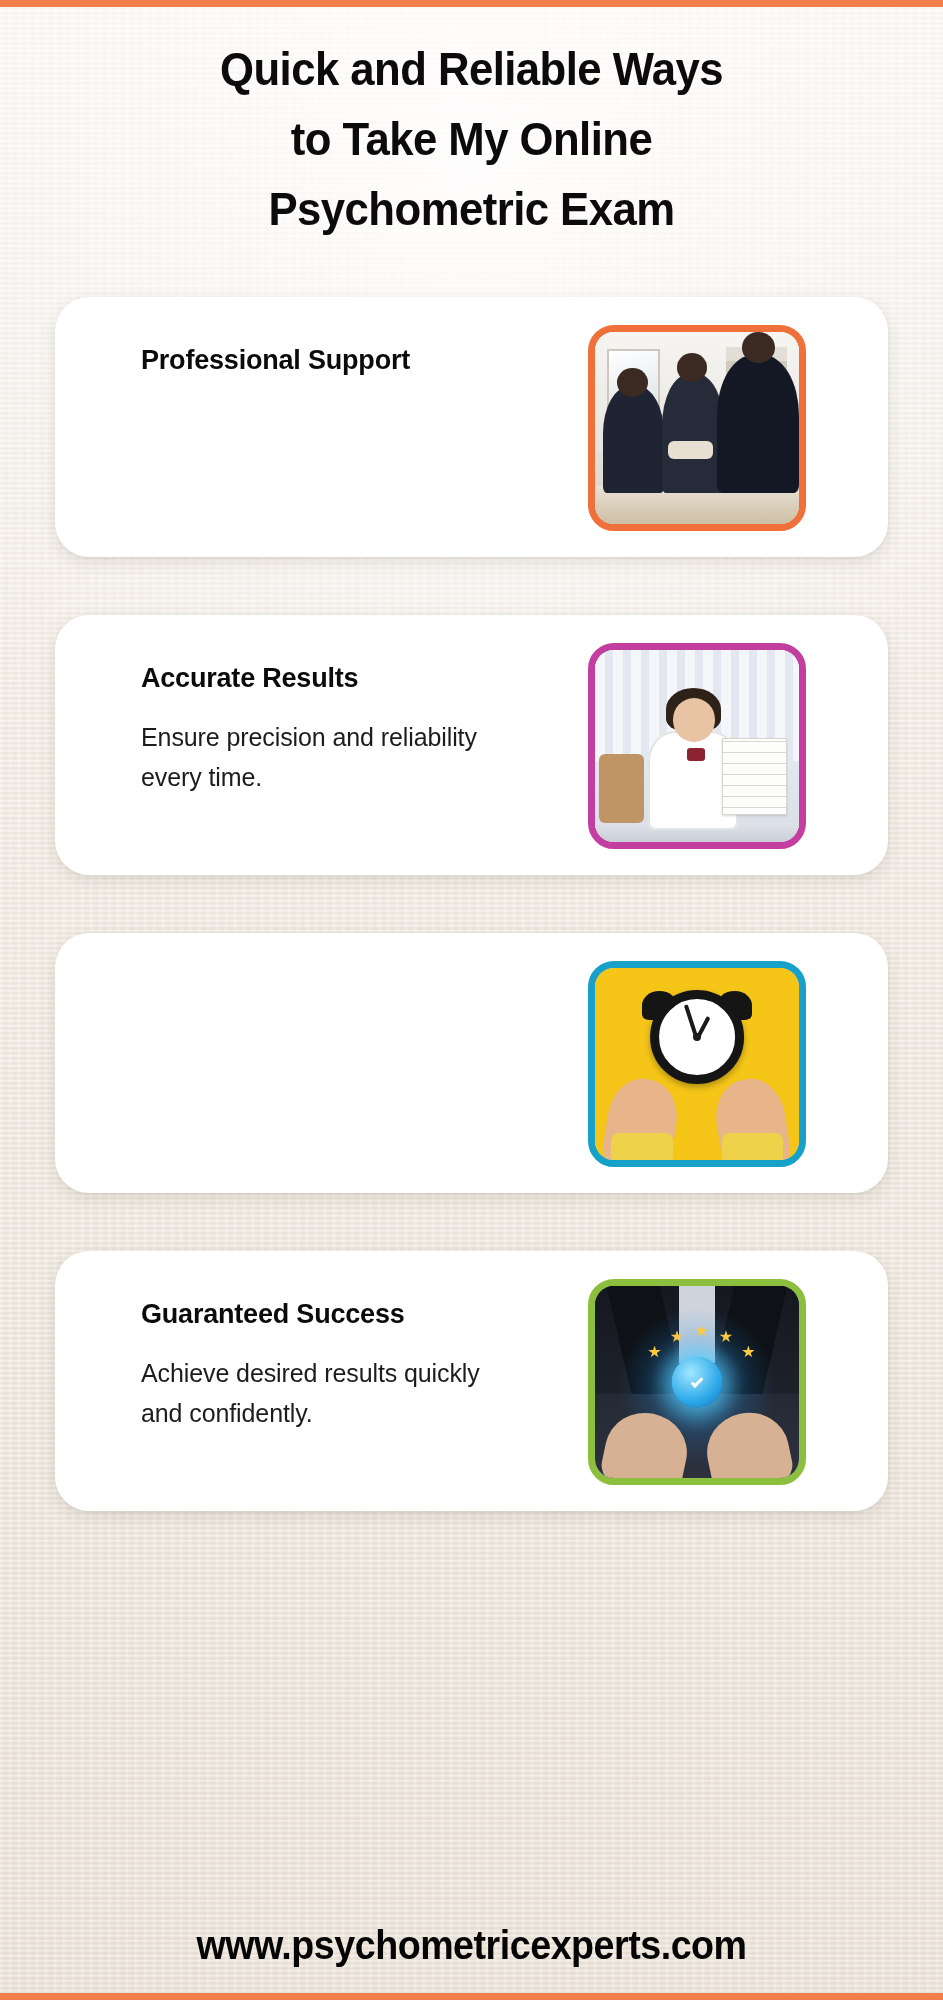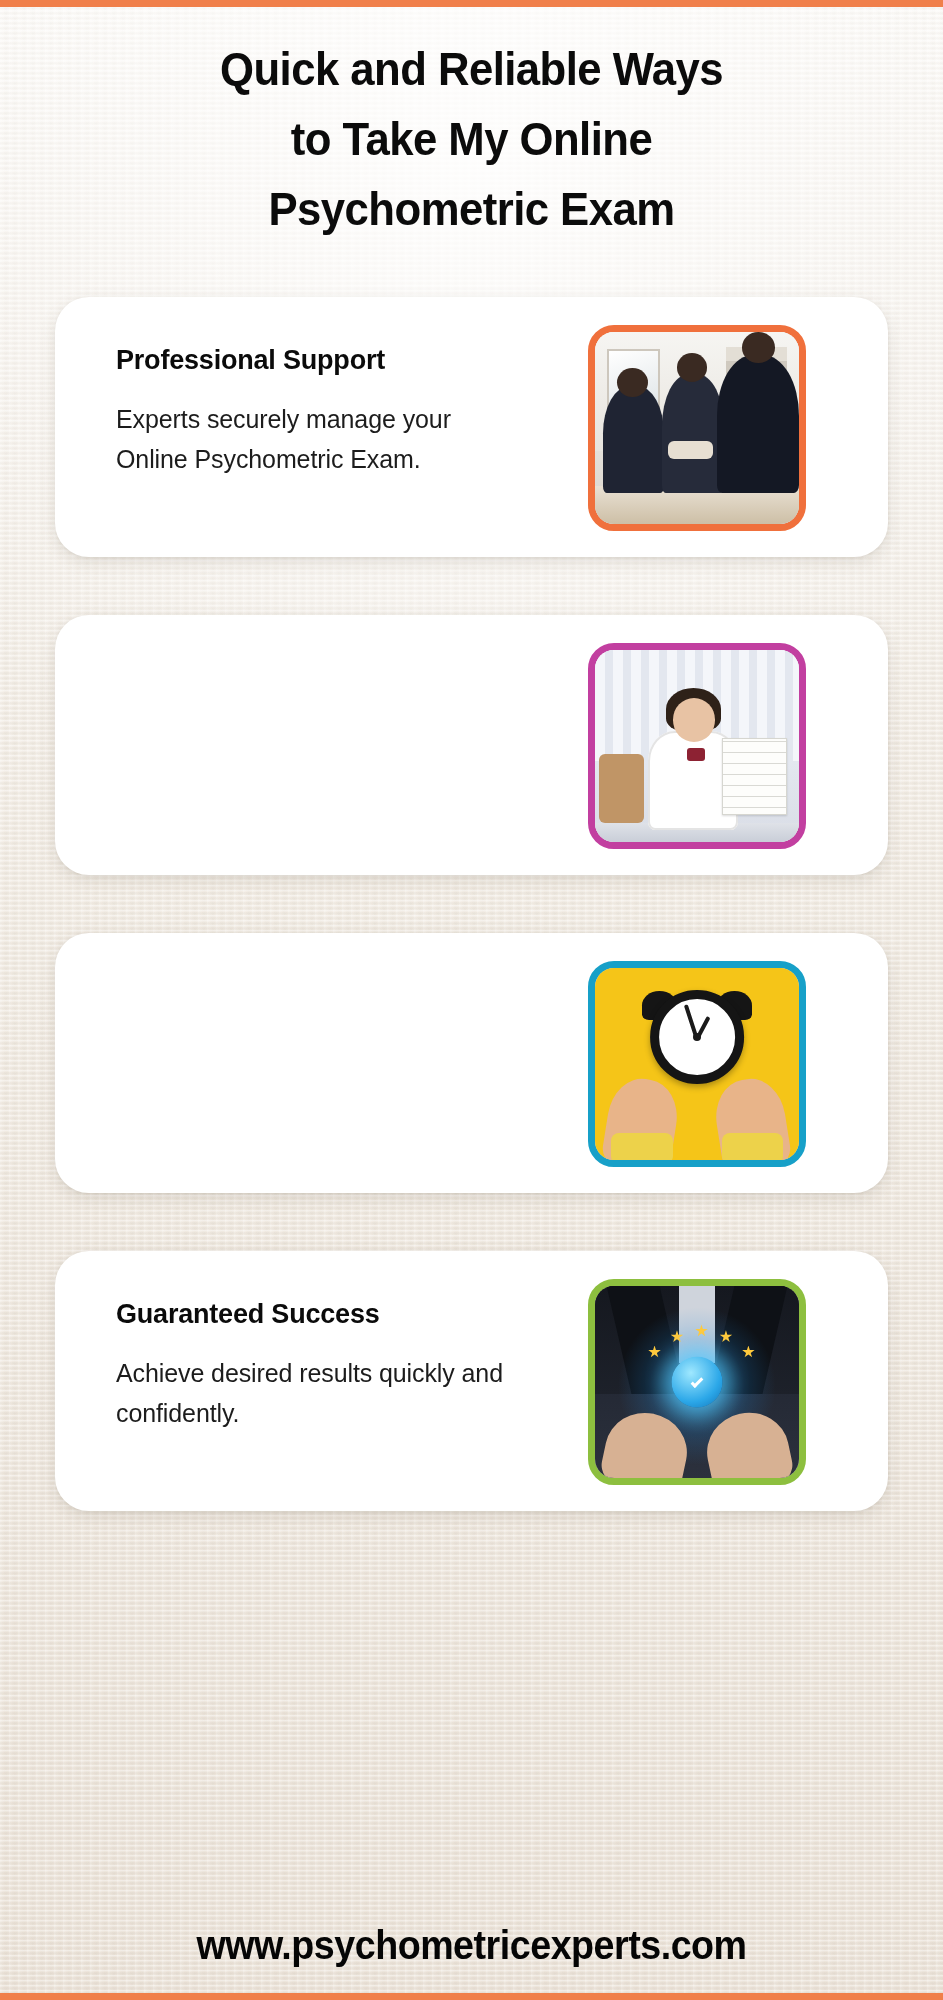--- a/index.html
+++ b/index.html
@@ -86,21 +86,21 @@
     border-radius:34px;
     box-shadow:0 5px 16px rgba(120,105,88,.16), 0 1px 3px rgba(120,105,88,.10);
     display:flex;
     align-items:flex-start;
     overflow:visible;
   }
   .card:last-child { margin-bottom:8px; }
 
   .card-text {
     width:470px;
-    padding:46px 0 0 61px;
+    padding:46px 0 0 86px;
   }
   .card-title {
     font-size:27px;
     font-weight:700;
     color:#0b0b0b;
     letter-spacing:-0.2px;
     line-height:34px;
     margin-bottom:22px;
     white-space:nowrap;
   }
@@ -270,41 +270,42 @@
     <span>Quick and Reliable Ways</span>
     <span>to Take My Online</span>
     <span>Psychometric Exam</span>
   </div>
 
   <div id="cards">
 
     <div class="card">
       <div class="card-text">
         <div class="card-title">Professional Support</div>
-        <div class="card-desc">Experts securely manage your Online Psychometric Exam.</div>
       </div>
       <div class="card-thumb" style="border-color:#f0703c">
         <div class="thumb-art art-meeting">
           <div class="wall"></div>
             <div class="window"></div>
             <div class="shelf"></div>
           <div class="desk"></div>
           <div class="p1"></div>
             <div class="p2"></div>
             <div class="p3"></div>
           <div class="h1"></div>
             <div class="h2"></div>
             <div class="h3"></div>
           <div class="sh"></div>
         </div>
       </div>
     </div>
 
     <div class="card">
       <div class="card-text">
+        <div class="card-title">Accurate Results</div>
+        <div class="card-desc">Ensure precision and reliability every time.</div>
       </div>
       <div class="card-thumb" style="border-color:#c23fa0">
         <div class="thumb-art art-doc">
           <div class="blinds"></div>
             <div class="deskline"></div>
           <div class="chair"></div>
           <div class="torso"></div>
             <div class="hair"></div>
             <div class="head"></div>
             <div class="tie"></div>

